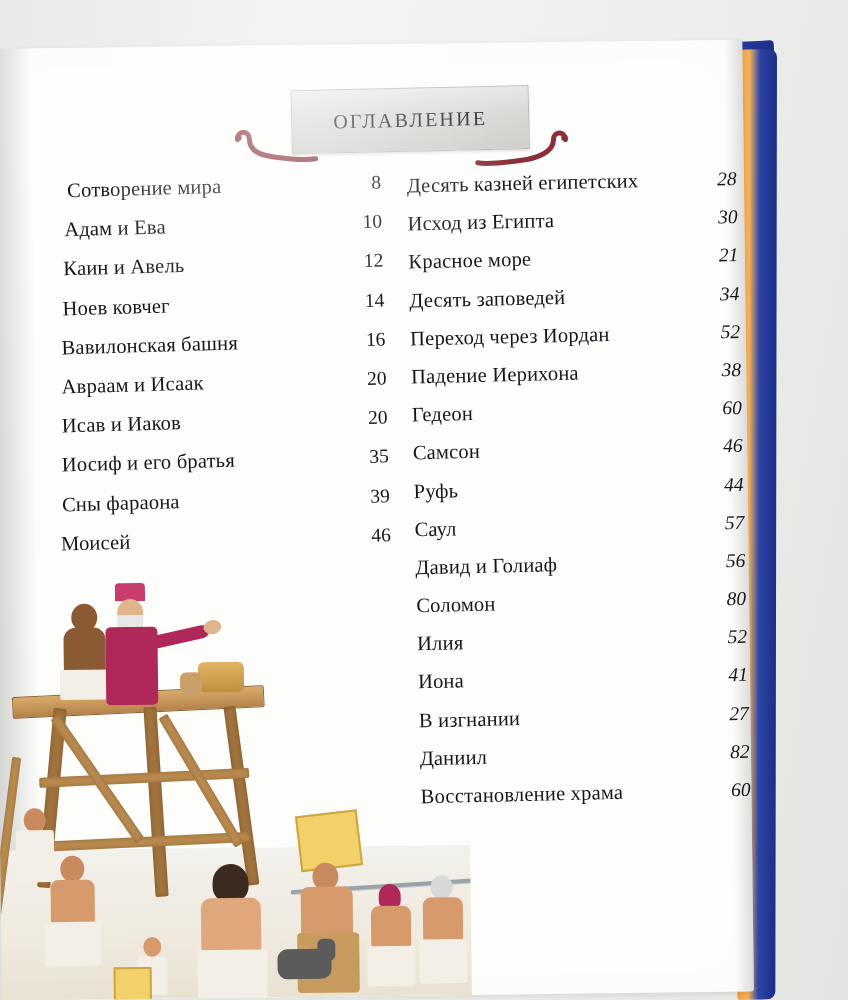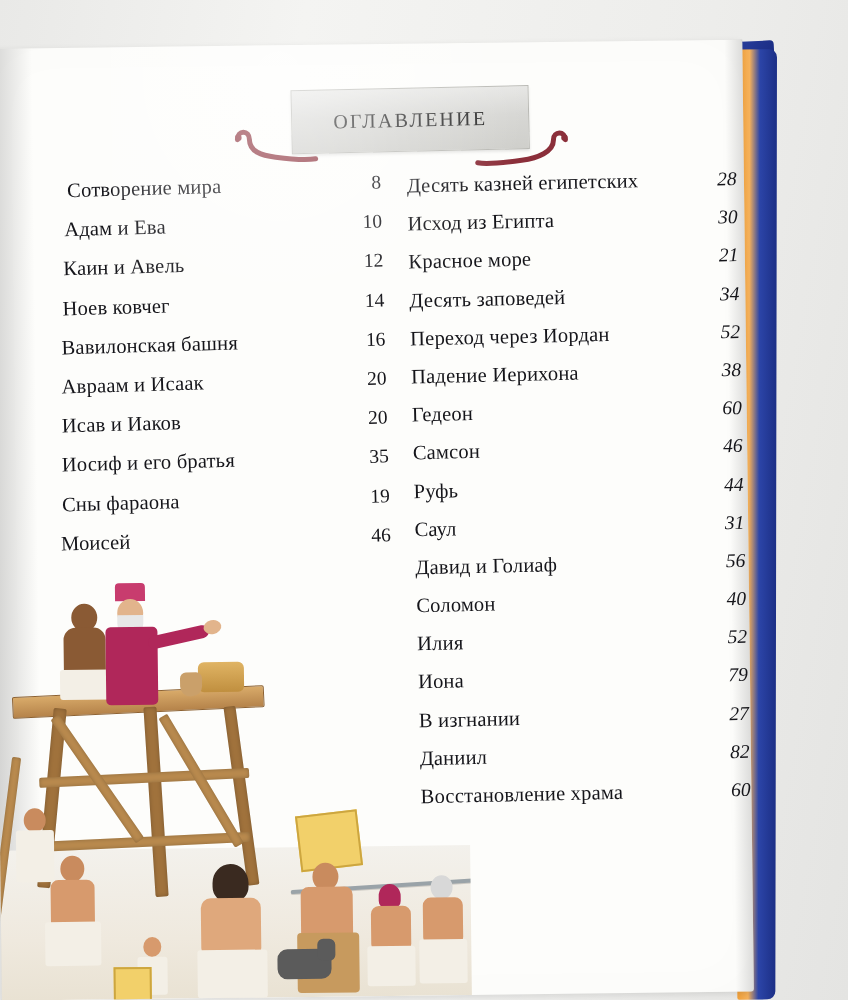--- a/index.html
+++ b/index.html
@@ -277,21 +277,21 @@
           <div class="toc-row">
             <span class="toc-title">Исав и Иаков</span>
             <span class="toc-page">20</span>
           </div>
           <div class="toc-row">
             <span class="toc-title">Иосиф и его братья</span>
             <span class="toc-page">35</span>
           </div>
           <div class="toc-row">
             <span class="toc-title">Сны фараона</span>
-            <span class="toc-page">19</span>
+            <span class="toc-page">39</span>
           </div>
           <div class="toc-row">
             <span class="toc-title">Моисей</span>
             <span class="toc-page">46</span>
           </div>
         </div>
 
         <div class="col col-right">
           <div class="toc-row">
             <span class="toc-title">Десять казней египетских</span>
@@ -324,37 +324,37 @@
           <div class="toc-row">
             <span class="toc-title">Самсон</span>
             <span class="toc-page">46</span>
           </div>
           <div class="toc-row">
             <span class="toc-title">Руфь</span>
             <span class="toc-page">44</span>
           </div>
           <div class="toc-row">
             <span class="toc-title">Саул</span>
-            <span class="toc-page">31</span>
+            <span class="toc-page">57</span>
           </div>
           <div class="toc-row">
             <span class="toc-title">Давид и Голиаф</span>
             <span class="toc-page">56</span>
           </div>
           <div class="toc-row">
             <span class="toc-title">Соломон</span>
-            <span class="toc-page">40</span>
+            <span class="toc-page">80</span>
           </div>
           <div class="toc-row">
             <span class="toc-title">Илия</span>
             <span class="toc-page">52</span>
           </div>
           <div class="toc-row">
             <span class="toc-title">Иона</span>
-            <span class="toc-page">79</span>
+            <span class="toc-page">41</span>
           </div>
           <div class="toc-row">
             <span class="toc-title">В изгнании</span>
             <span class="toc-page">27</span>
           </div>
           <div class="toc-row">
             <span class="toc-title">Даниил</span>
             <span class="toc-page">82</span>
           </div>
           <div class="toc-row">

